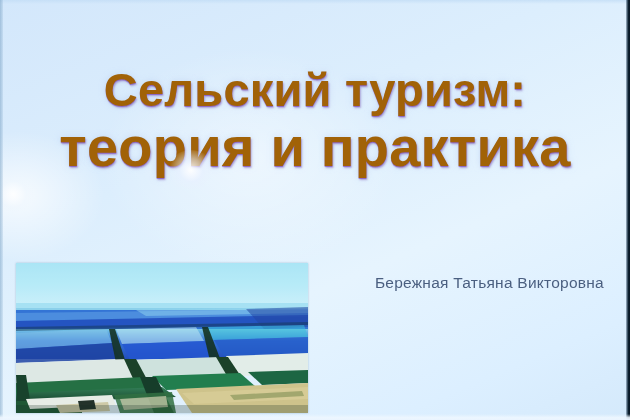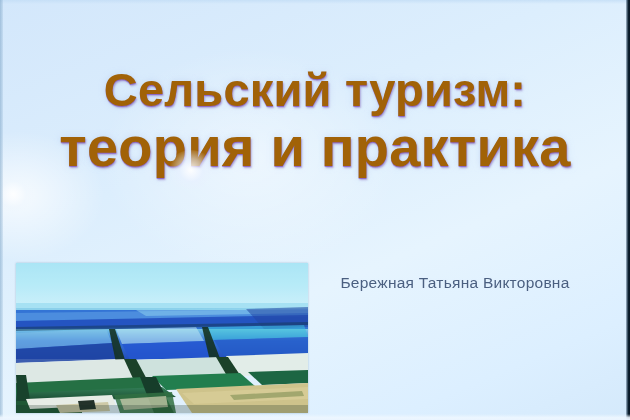--- a/index.html
+++ b/index.html
@@ -115,24 +115,24 @@
     width: 292px;
     height: 150px;
     overflow: hidden;
     box-shadow: 0 0 2px rgba(90,130,170,0.45);
   }
   #photo svg { display: block; }
 
   
   #author-block {
     position: absolute;
-    right: 10px;
+    right: 26px;
     top: 270px;
     width: 330px;
-    text-align: center;
+    text-align: right;
   }
   .author-line {
     display: block;
     font-family: "Liberation Sans", sans-serif;
     font-size: 15.5px;
     color: #4a5f80;
     letter-spacing: 0.25px;
     line-height: 1.62;
     text-shadow: 0 0 2px rgba(230,242,255,0.9);
   }

